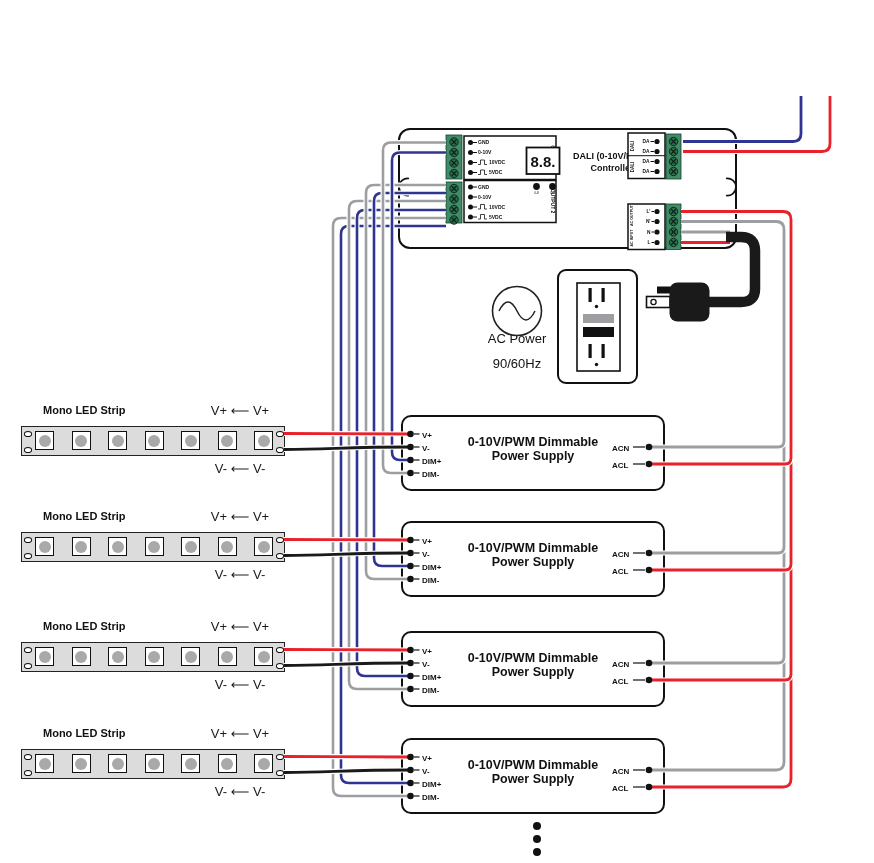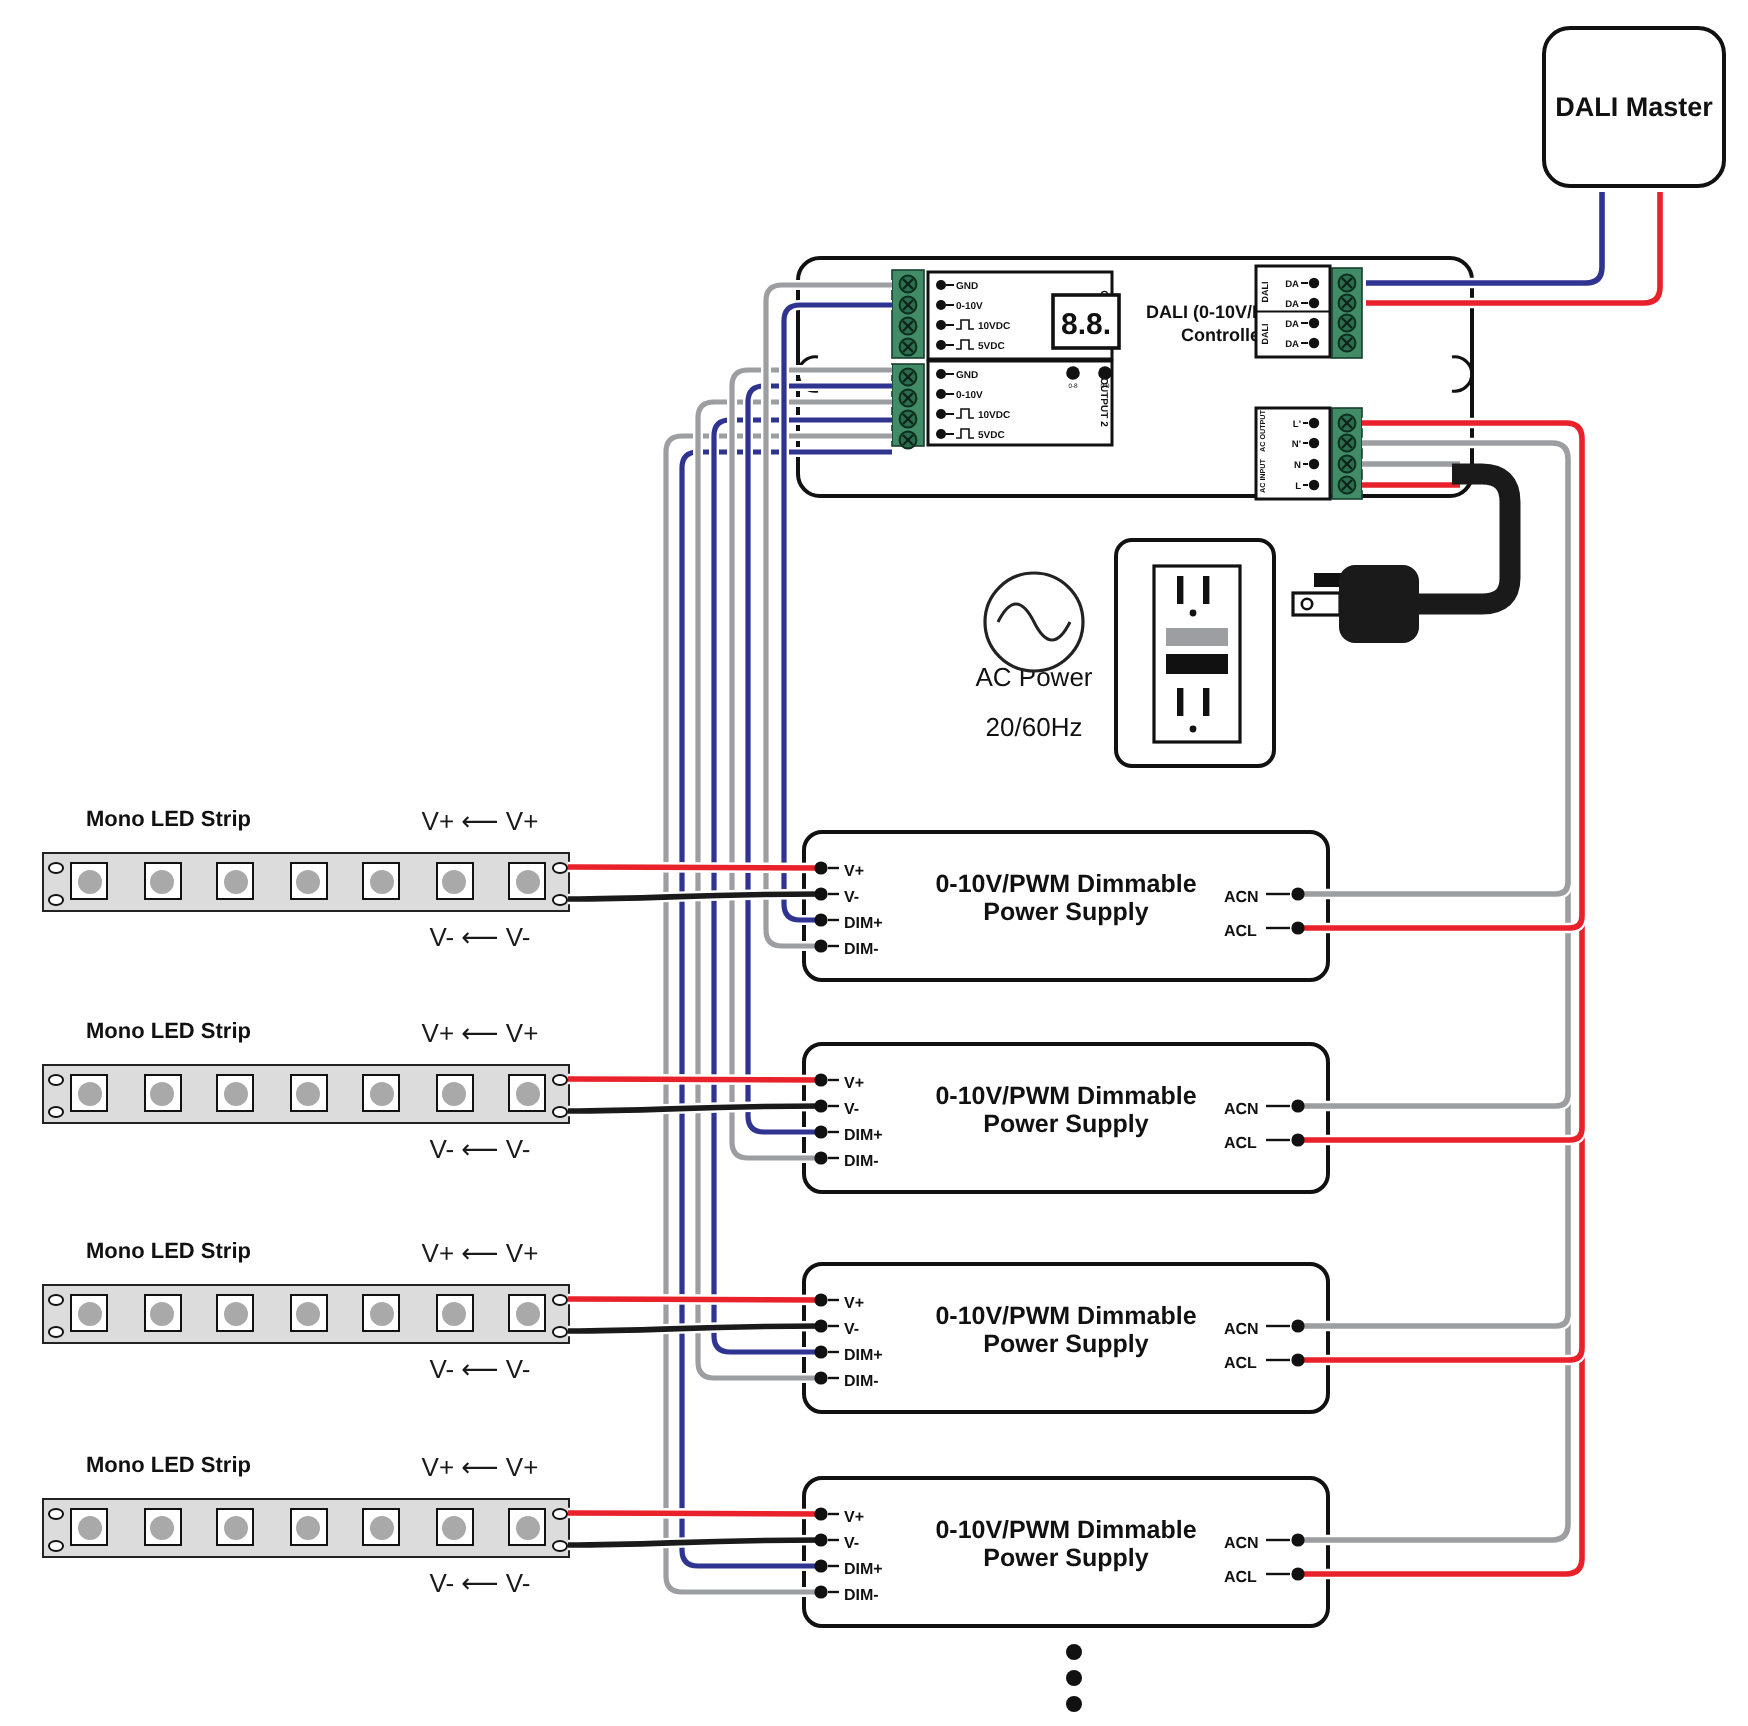--- a/index.html
+++ b/index.html
@@ -21,28 +21,25 @@
   .vlab{position:absolute;left:192px;width:96px;text-align:center;font-size:13px;color:#1a1a1a;}
   .acl1{position:absolute;left:462px;width:110px;text-align:center;font-size:13px;}
   svg{position:absolute;left:0;top:0;pointer-events:none;}
   text{font-family:"Liberation Sans",sans-serif;fill:#111;}
 </style>
 </head>
 <body>
 
 <div id="canvas">
 
-  <div id="dali-master" class="box" style="left:771px;top:13px;width:92px;height:81px;">
-    <span>DALI Master</span>
-  </div>
 
   <div id="controller-body" class="box" style="left:398px;top:128px;width:339px;height:121px;"></div>
 
   <div class="acl1" style="top:331px;">AC Power</div>
-  <div class="acl1" style="top:356px;">20/60Hz</div>
+  <div class="acl1" style="top:356px;">90/60Hz</div>
 
   <div id="rows">
       <div class="striplabel" style="left:43px;top:404px;">Mono LED Strip</div>
       <div class="strip" style="left:21px;top:426px;width:264px;height:30px;">
         <div class="chip" style="left:13px;top:4px;">
           <div class="die" style=""></div>
         </div>
         <div class="chip" style="left:49.5px;top:4px;">
           <div class="die" style=""></div>
         </div>

